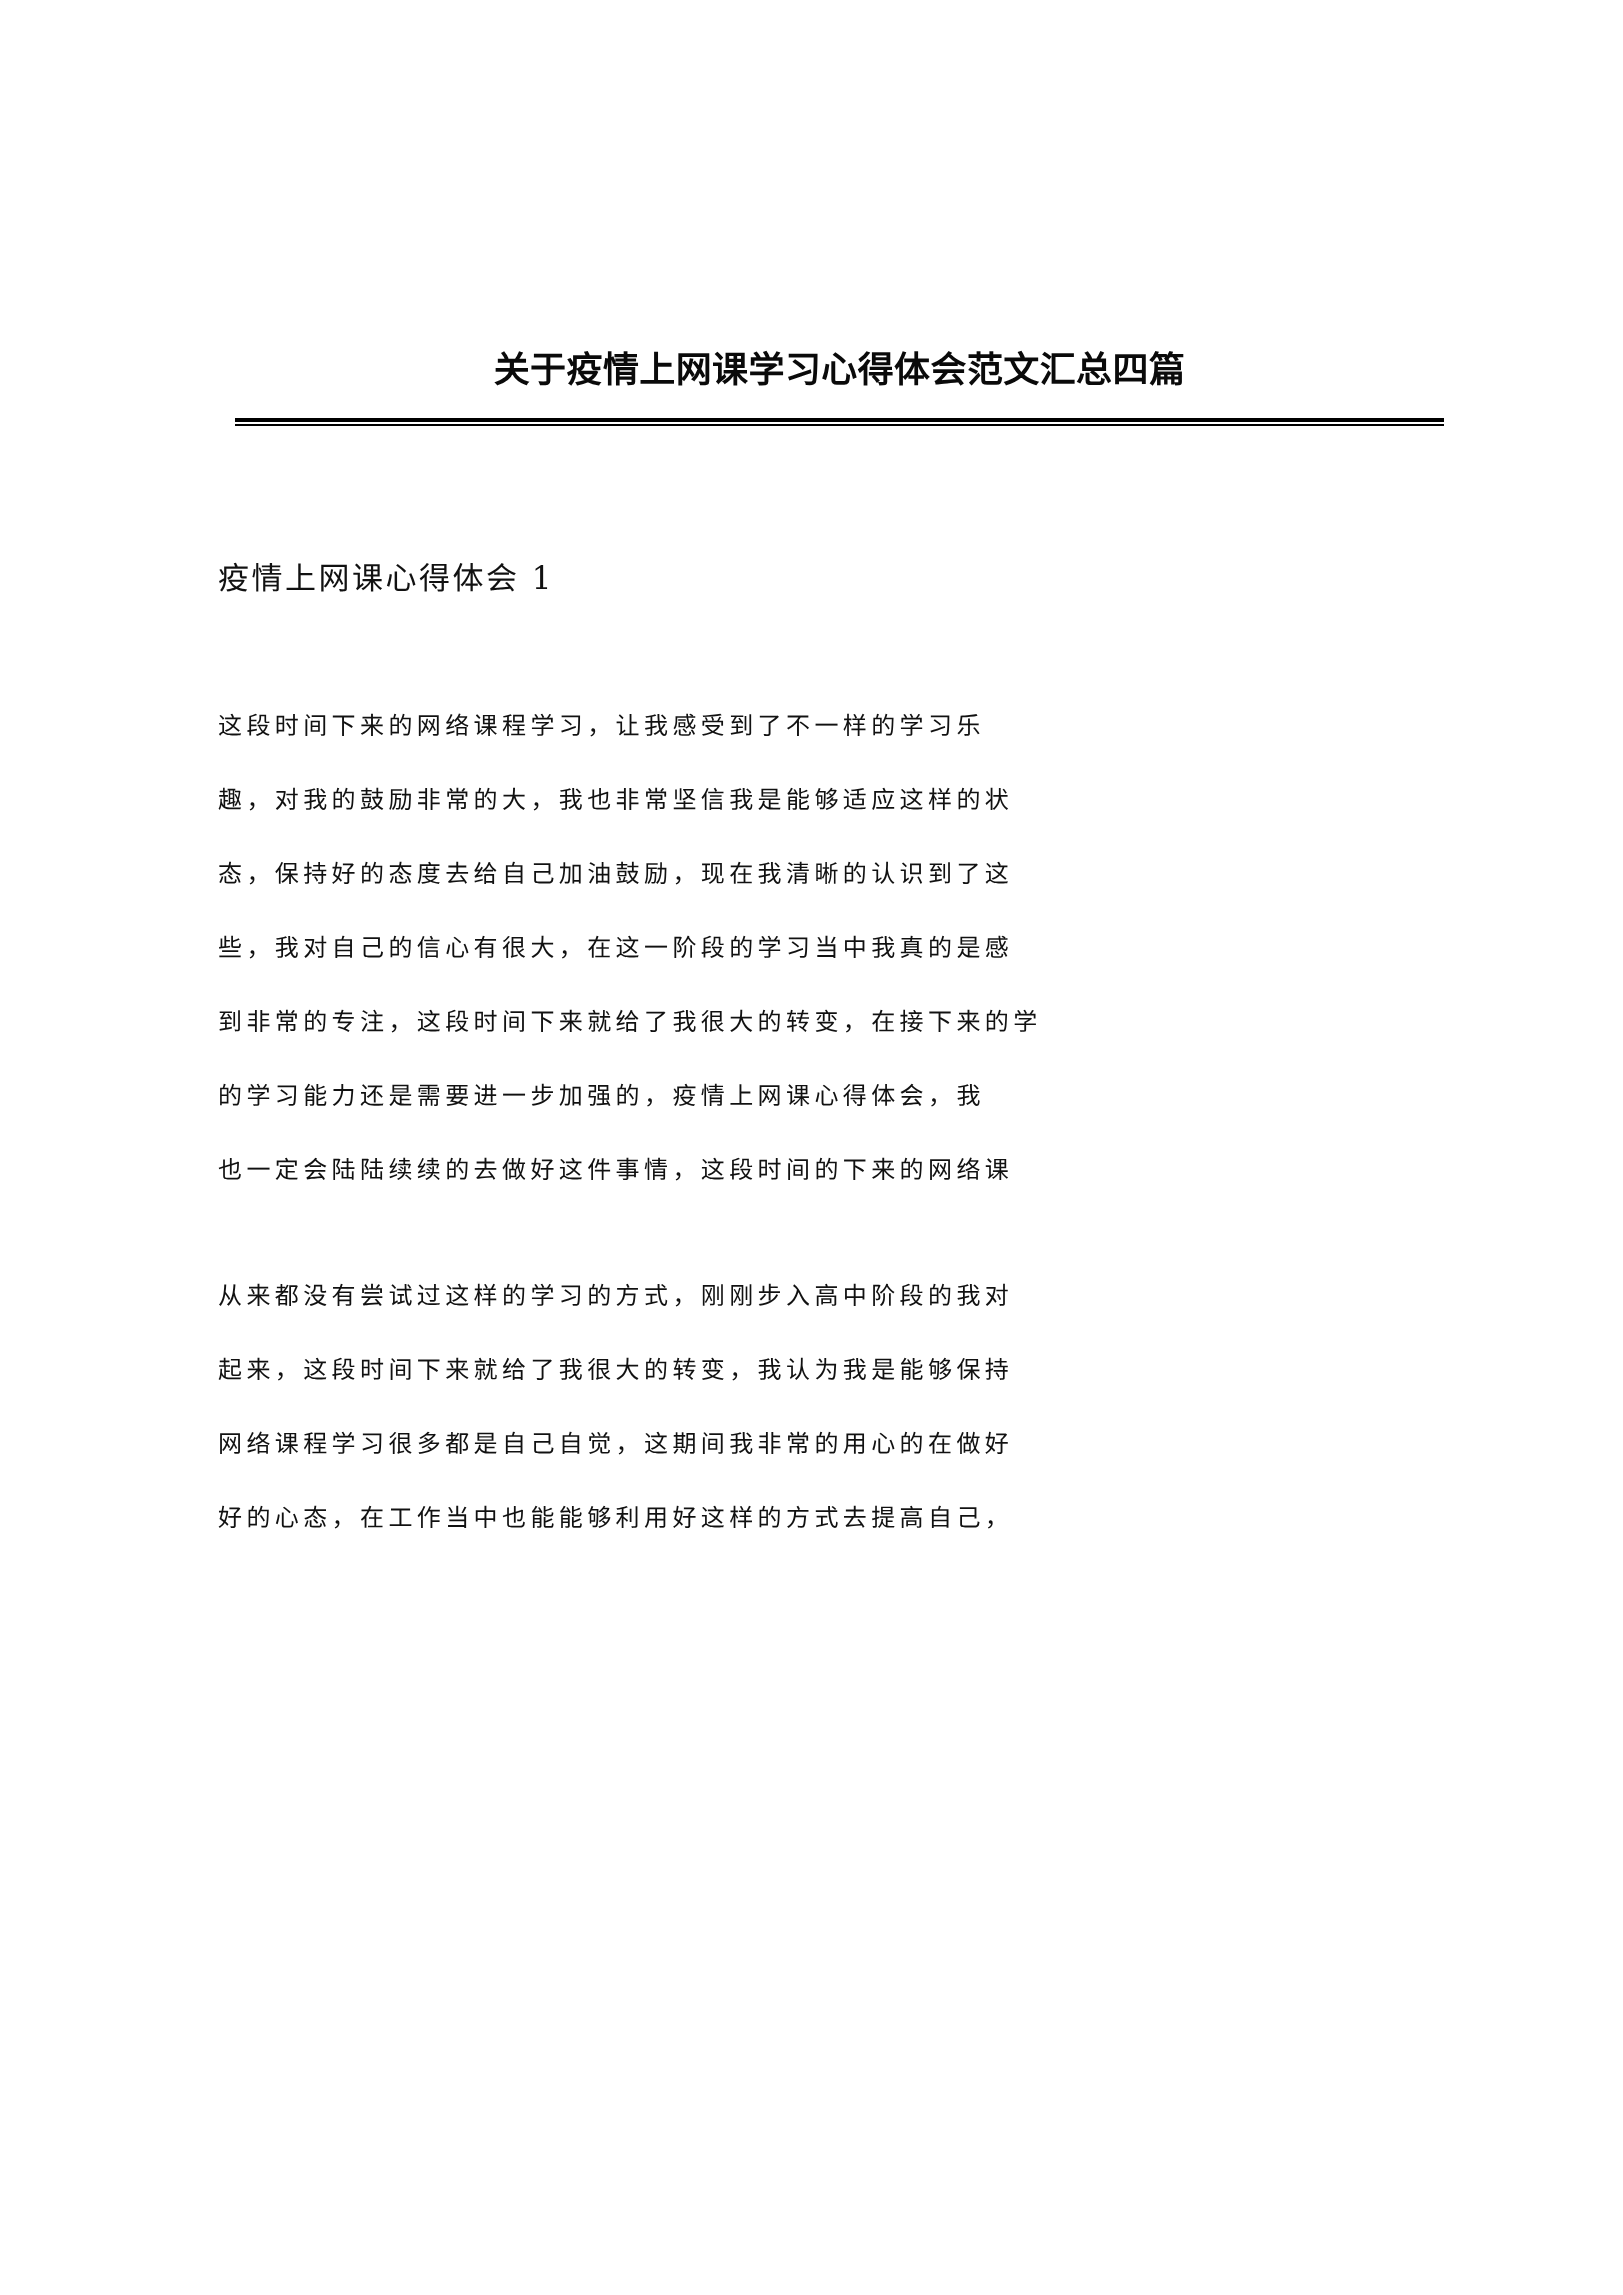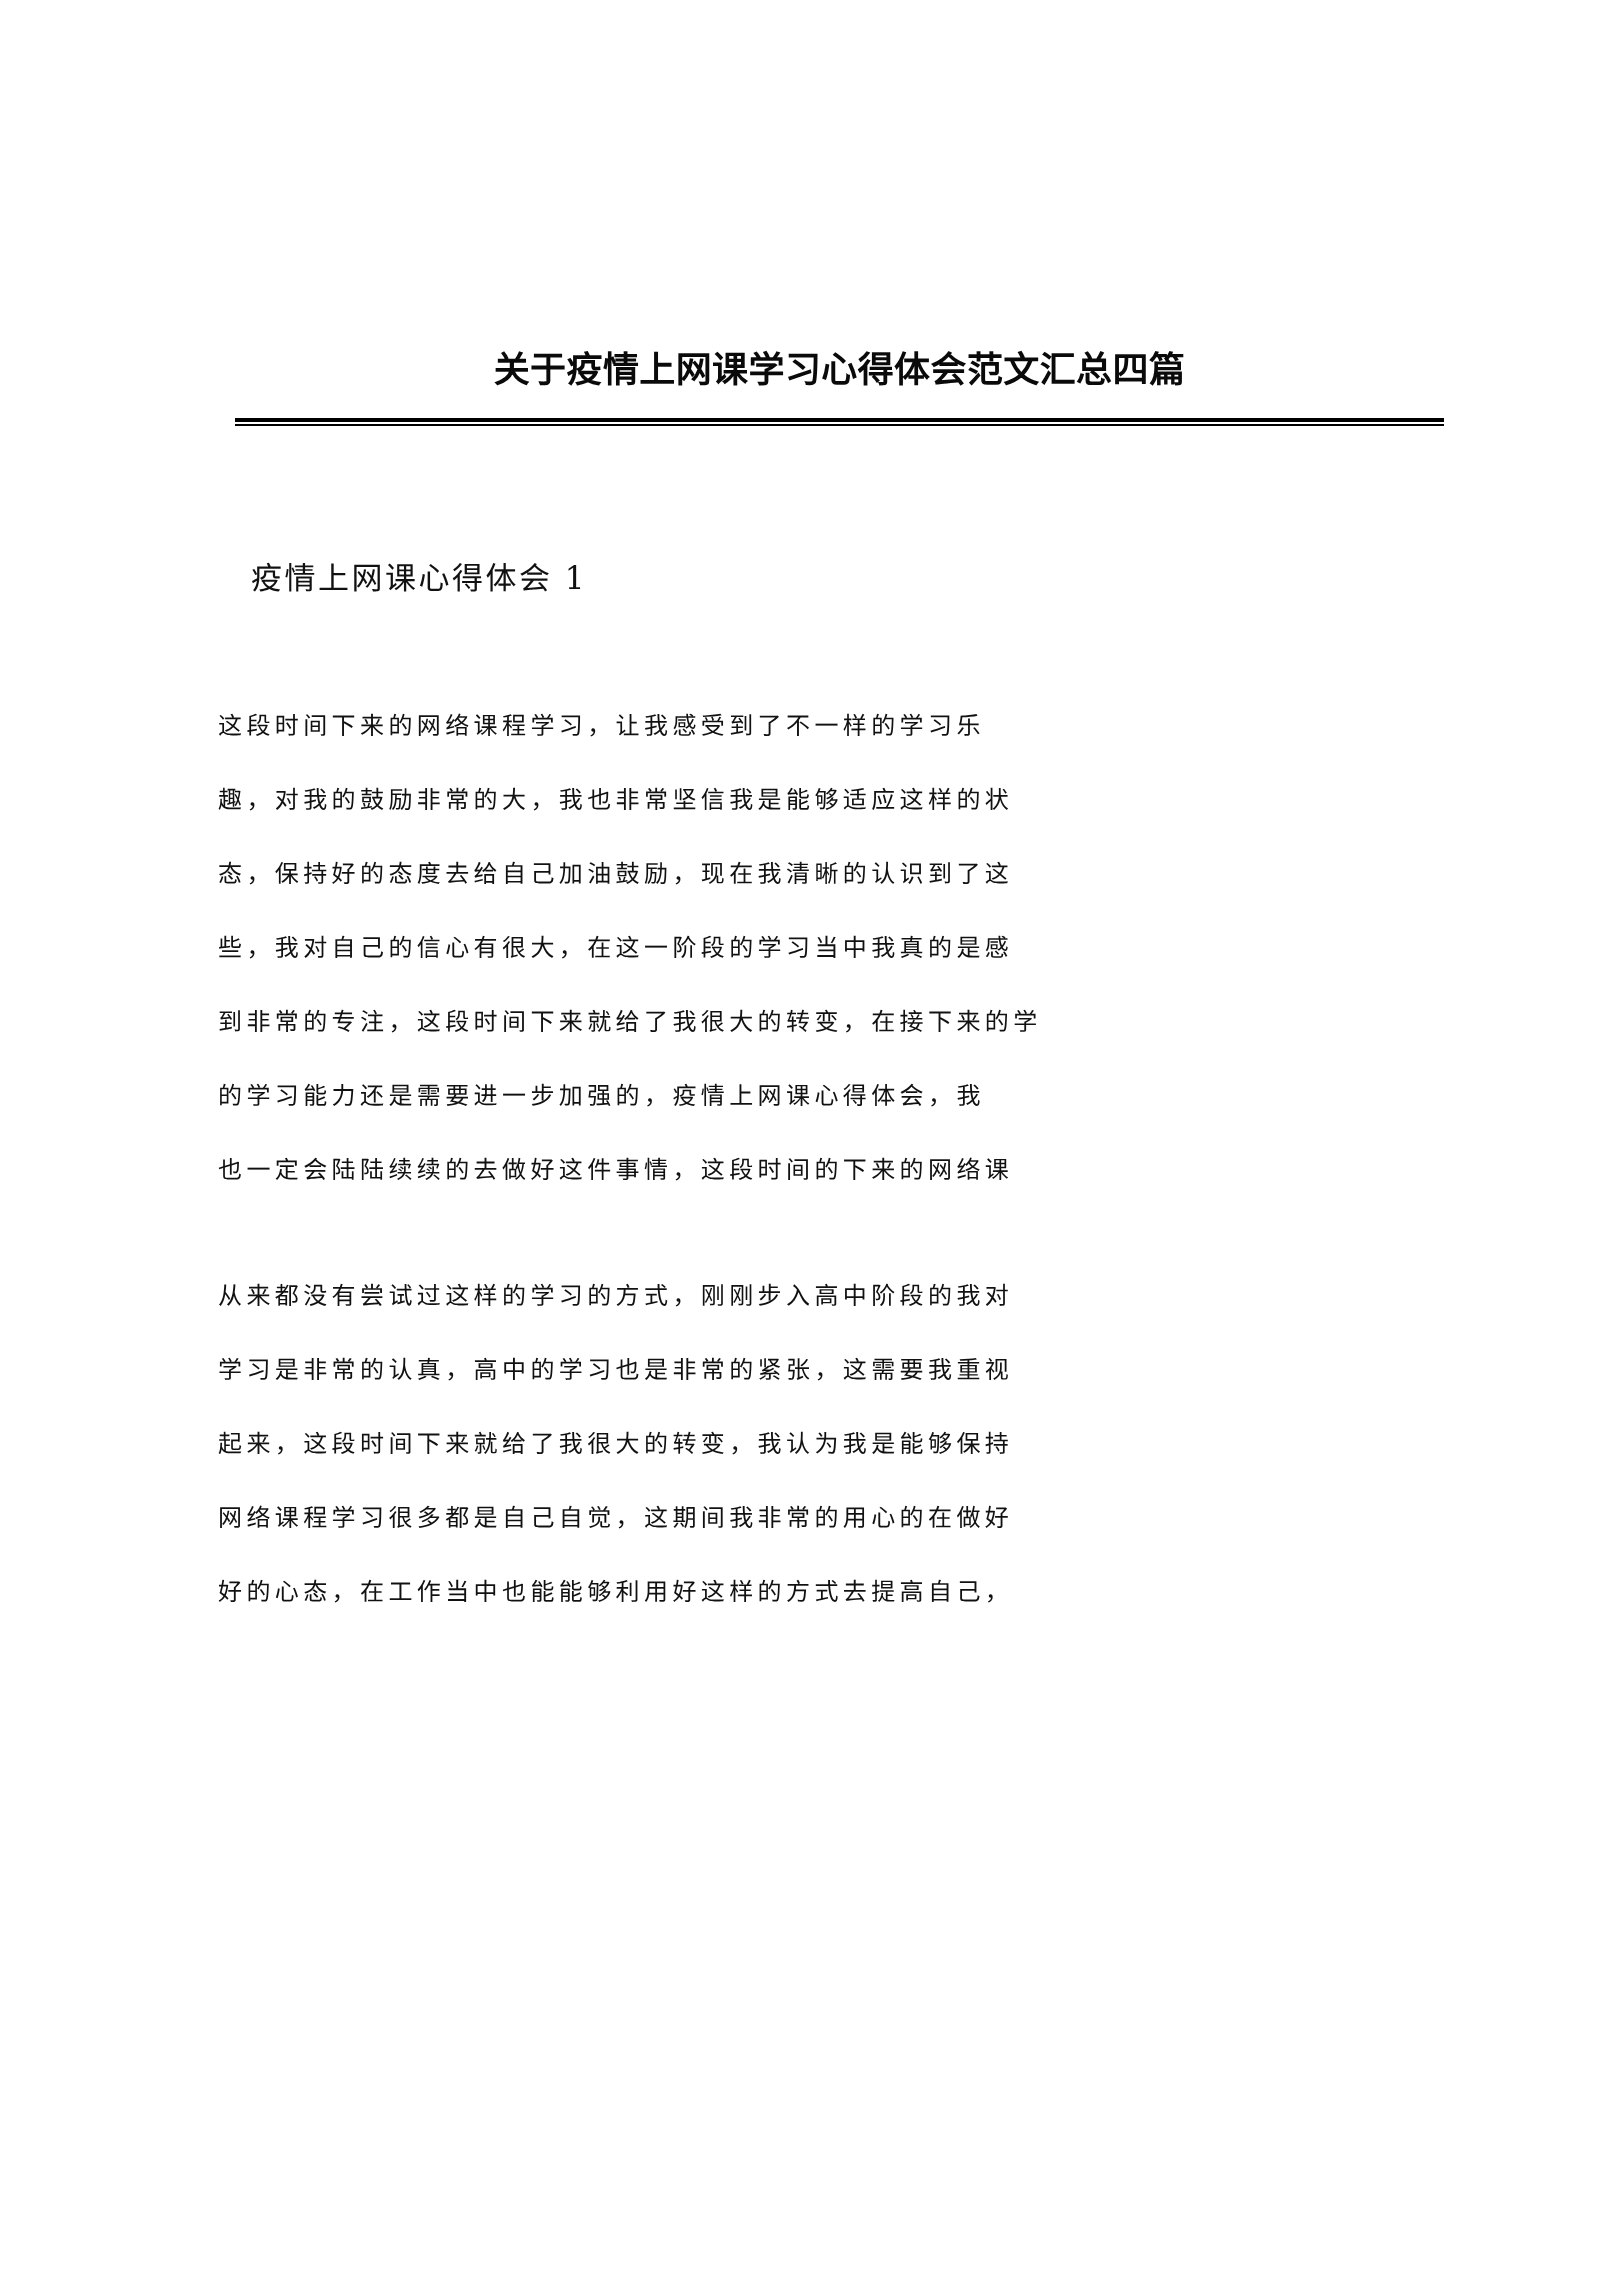--- a/index.html
+++ b/index.html
@@ -76,21 +76,20 @@
   }
 
   
   .section-heading {
     font-family: "DejaVu Serif", "Liberation Serif", serif;
     font-size: 31px;
     line-height: 74px;
     letter-spacing: 2.5px;
     color: #111111;
     white-space: nowrap;
-    margin-left: 33px;
   }
 
   
   .block-gap {
     height: 74px;
   }
   .block-gap-small {
     height: 52px;
   }
 
@@ -139,21 +138,20 @@
       <span class="line justified">些，我对自己的信心有很大，在这一阶段的学习当中我真的是感</span>
       <span class="line justified">到非常的专注，这段时间下来就给了我很大的转变，在接下来的学</span>
       <span class="line justified">的学习能力还是需要进一步加强的，疫情上网课心得体会，我</span>
       <span class="line justified">也一定会陆陆续续的去做好这件事情，这段时间的下来的网络课</span>
     </div>
 
     <div class="block-gap-small"></div>
 
     <div class="para">
       <span class="line justified">从来都没有尝试过这样的学习的方式，刚刚步入高中阶段的我对</span>
-      <span class="line justified">学习是非常的认真，高中的学习也是非常的紧张，这需要我重视</span>
       <span class="line justified">起来，这段时间下来就给了我很大的转变，我认为我是能够保持</span>
       <span class="line justified">网络课程学习很多都是自己自觉，这期间我非常的用心的在做好</span>
       <span class="line justified">好的心态，在工作当中也能能够利用好这样的方式去提高自己，</span>
     </div>
 
   </div>
 </div>
 
 
 </body></html>

